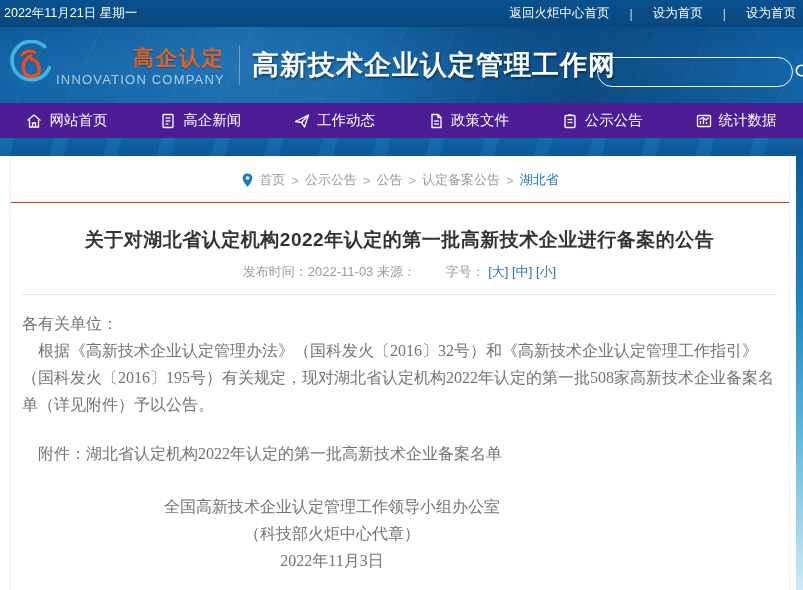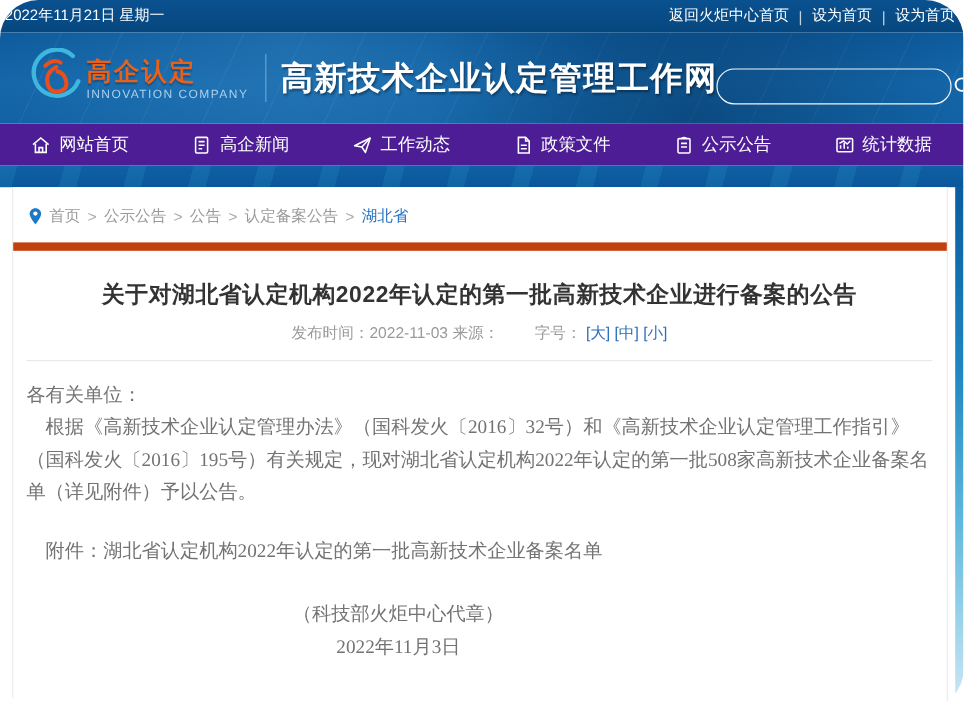--- a/index.html
+++ b/index.html
@@ -1,41 +1,41 @@
 <!DOCTYPE html>
 <html><head>
 <meta charset="utf-8">
 <style>
   * { margin:0; padding:0; box-sizing:border-box; }
   html,body { width:803px; }
   body { font-family:"Liberation Sans","DejaVu Sans",sans-serif; background:#fff; }
-  .page { position:relative; width:803px; height:590px; overflow:hidden; background:#fff;border-radius:32px; }
+  .page { position:relative; width:803px; height:590px; overflow:hidden; background:#fff; }
 
   
   .topbar { height:27px; background:linear-gradient(180deg,#0a5190,#07477e);
     display:flex; align-items:center; justify-content:space-between; padding:0 7px 0 4px;
     color:#fff; font-size:12.5px; }
-  .toplinks { display:flex; align-items:center; gap:8px; color:rgba(255,255,255,.92); }
+  .toplinks { display:flex; align-items:center; gap:20px; color:rgba(255,255,255,.92); }
   .toplinks a { color:#fff; text-decoration:none; cursor:pointer; }
   .toplinks .sep { color:rgba(255,255,255,.75); }
 
   
   .header { position:relative; height:76px;
     background:
       radial-gradient(circle at 72% 95%, rgba(5,45,85,.45), rgba(5,45,85,0) 38%),
       radial-gradient(circle at 30% 10%, rgba(90,170,225,.22), rgba(90,170,225,0) 45%),
       repeating-linear-gradient(115deg, rgba(255,255,255,.05) 0 1px, rgba(255,255,255,0) 1px 46px),
       linear-gradient(180deg,#0d5a9b 0%,#1466a9 55%,#1162a4 100%);
     display:flex; align-items:center; }
-  .brand { display:flex; align-items:center; padding-left:24px; }
+  .brand { display:flex; align-items:center; padding-left:8px;text-align:right; }
   .logo-mark { width:44px; height:50px; flex:0 0 auto; }
   .logo-text { margin-left:4px; }
   .logo-cn { font-size:21px; font-weight:bold; color:#e8611c; letter-spacing:2px;
     text-shadow:0 1px 1px rgba(0,0,0,.25); }
-  .logo-en { font-size:10px; color:#a9d0ee; letter-spacing:1.2px; margin-top:0; }
+  .logo-en { font-size:13px; color:#a9d0ee; letter-spacing:1.2px; margin-top:0; }
   .brand-divider { width:1px; height:40px; background:rgba(255,255,255,.35); margin:0 12px 0 14px; }
   .site-title { font-size:27px; font-weight:bold; color:#fff; letter-spacing:1px;
     text-shadow:1px 2px 2px rgba(0,0,0,.4); font-family:"Liberation Serif","DejaVu Serif",serif; }
   .search { position:absolute; right:10px; top:30px; width:196px; height:30px;
     border:1px solid rgba(255,255,255,.95); border-radius:15px; display:flex; align-items:center; }
   .search input { flex:1; height:100%; background:transparent; border:none; outline:none;
     color:#fff; padding:0 6px 0 14px; font-size:13px; }
   .search .mag { width:18px; height:18px; margin-right:10px; cursor:pointer; flex:0 0 auto; }
 
   
@@ -49,21 +49,21 @@
       linear-gradient(180deg,#0f60a6,#0c569a); }
 
   
   .right-strip { position:absolute; top:155px; right:0; width:7px; height:435px;
     background:linear-gradient(180deg,#0a5c9f 0%,#1f86c0 35%,#62b9dd 65%,#cfe9f5 100%); }
 
   
   .panel { margin:0 13px 0 10px; background:#fff; min-height:434px;
     border-left:1px solid #ebebeb; border-right:1px solid #ebebeb; }
   .breadcrumb { display:flex; align-items:center; gap:6px; padding:15px 12px 13px 13px;
-    border-bottom:7px solid #c2410c; font-size:13px; color:#999; }
+    border-bottom:1px solid #c2410c; font-size:13px; color:#999;justify-content:center; }
   .breadcrumb a { color:#999; text-decoration:none; cursor:pointer; }
   .breadcrumb a.current { color:#1f6fc4; }
   .breadcrumb .pin { width:11px; height:15px; flex:0 0 auto; }
   .crumb-sep { color:#aaa; }
 
   .article { padding:0 12px 10px 11px; }
   .doc-title { text-align:center; font-size:19px; font-weight:bold; color:#333;
     margin-top:24px; letter-spacing:.5px; }
   .meta { text-align:center; margin-top:10px; font-size:13px; color:#9a9a9a; }
   .meta .gap { display:inline-block; width:26px; }
@@ -203,20 +203,21 @@
         <a>[小]</a>
       </div>
 
       <div class="meta-divider"></div>
 
       <div class="doc-body">
         <p class="salutation">各有关单位：</p>
         <p class="indent">根据《高新技术企业认定管理办法》（国科发火〔2016〕32号）和《高新技术企业认定管理工作指引》（国科发火〔2016〕195号）有关规定，现对湖北省认定机构2022年认定的第一批508家高新技术企业备案名单（详见附件）予以公告。</p>
         <p class="indent attach">附件：湖北省认定机构2022年认定的第一批高新技术企业备案名单</p>
         <div class="signature">
+          <p>全国高新技术企业认定管理工作领导小组办公室</p>
           <p>（科技部火炬中心代章）</p>
           <p>2022年11月3日</p>
         </div>
 
       </div>
     </div>
   </div>
 
   <div class="right-strip"></div>
 </div>

